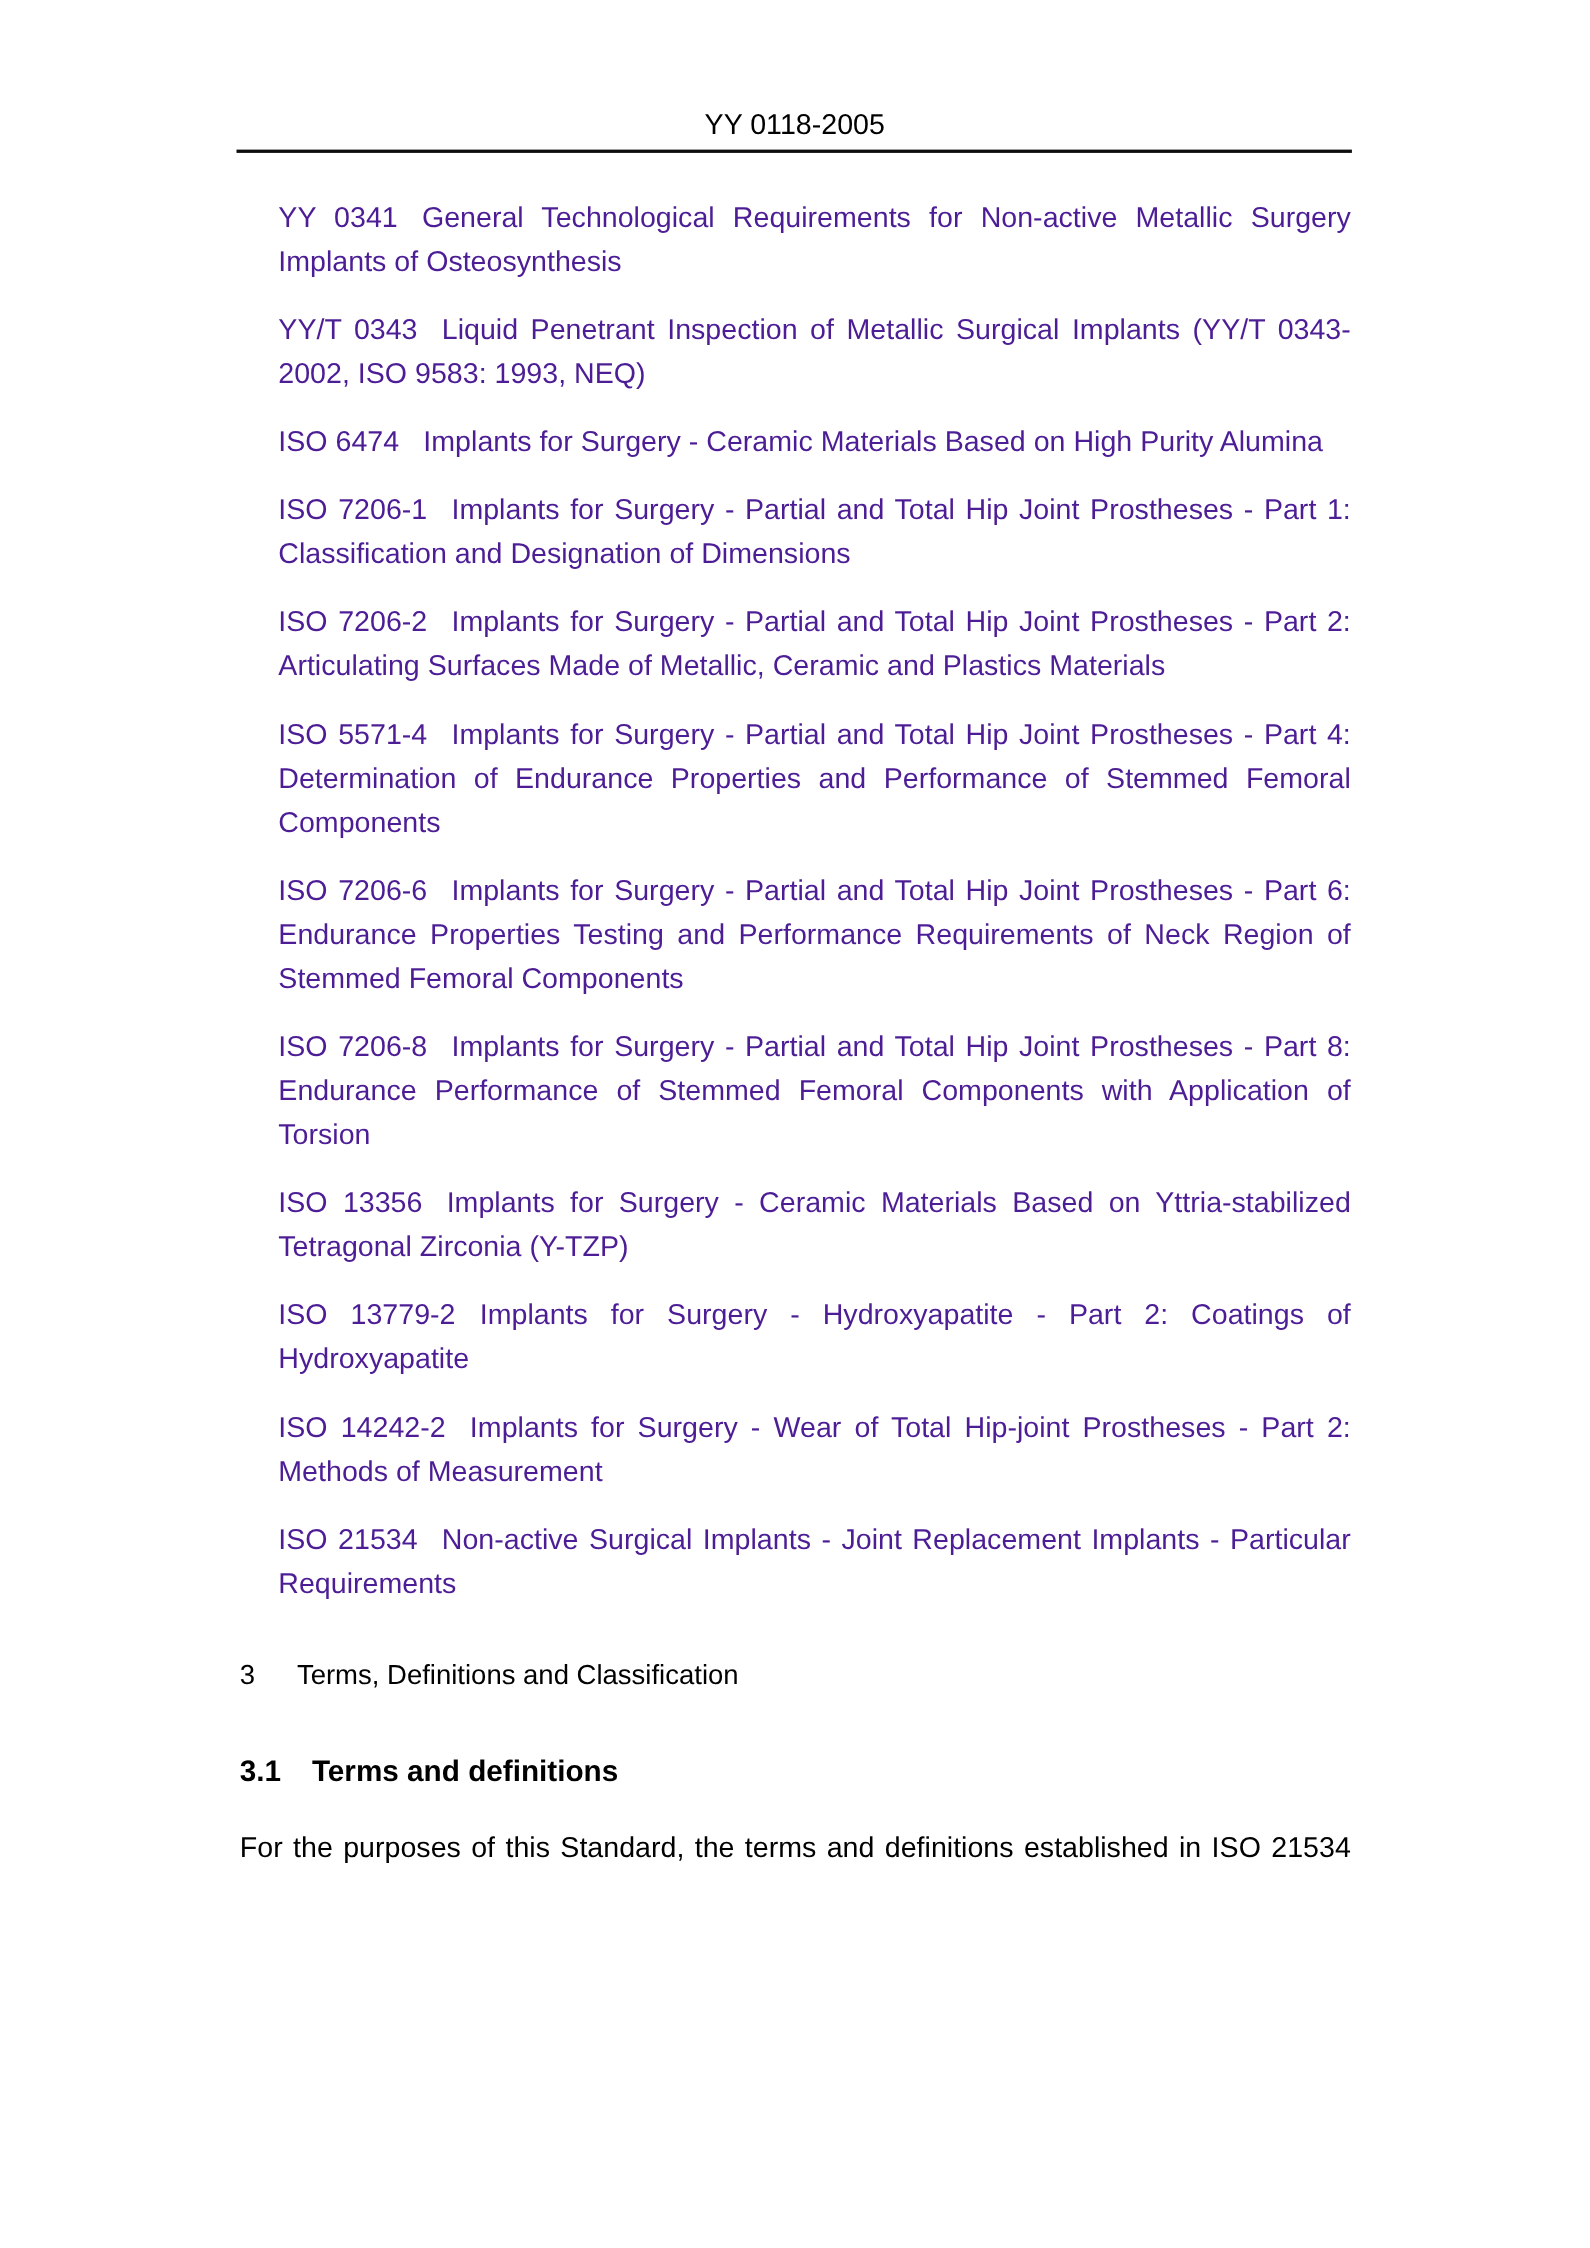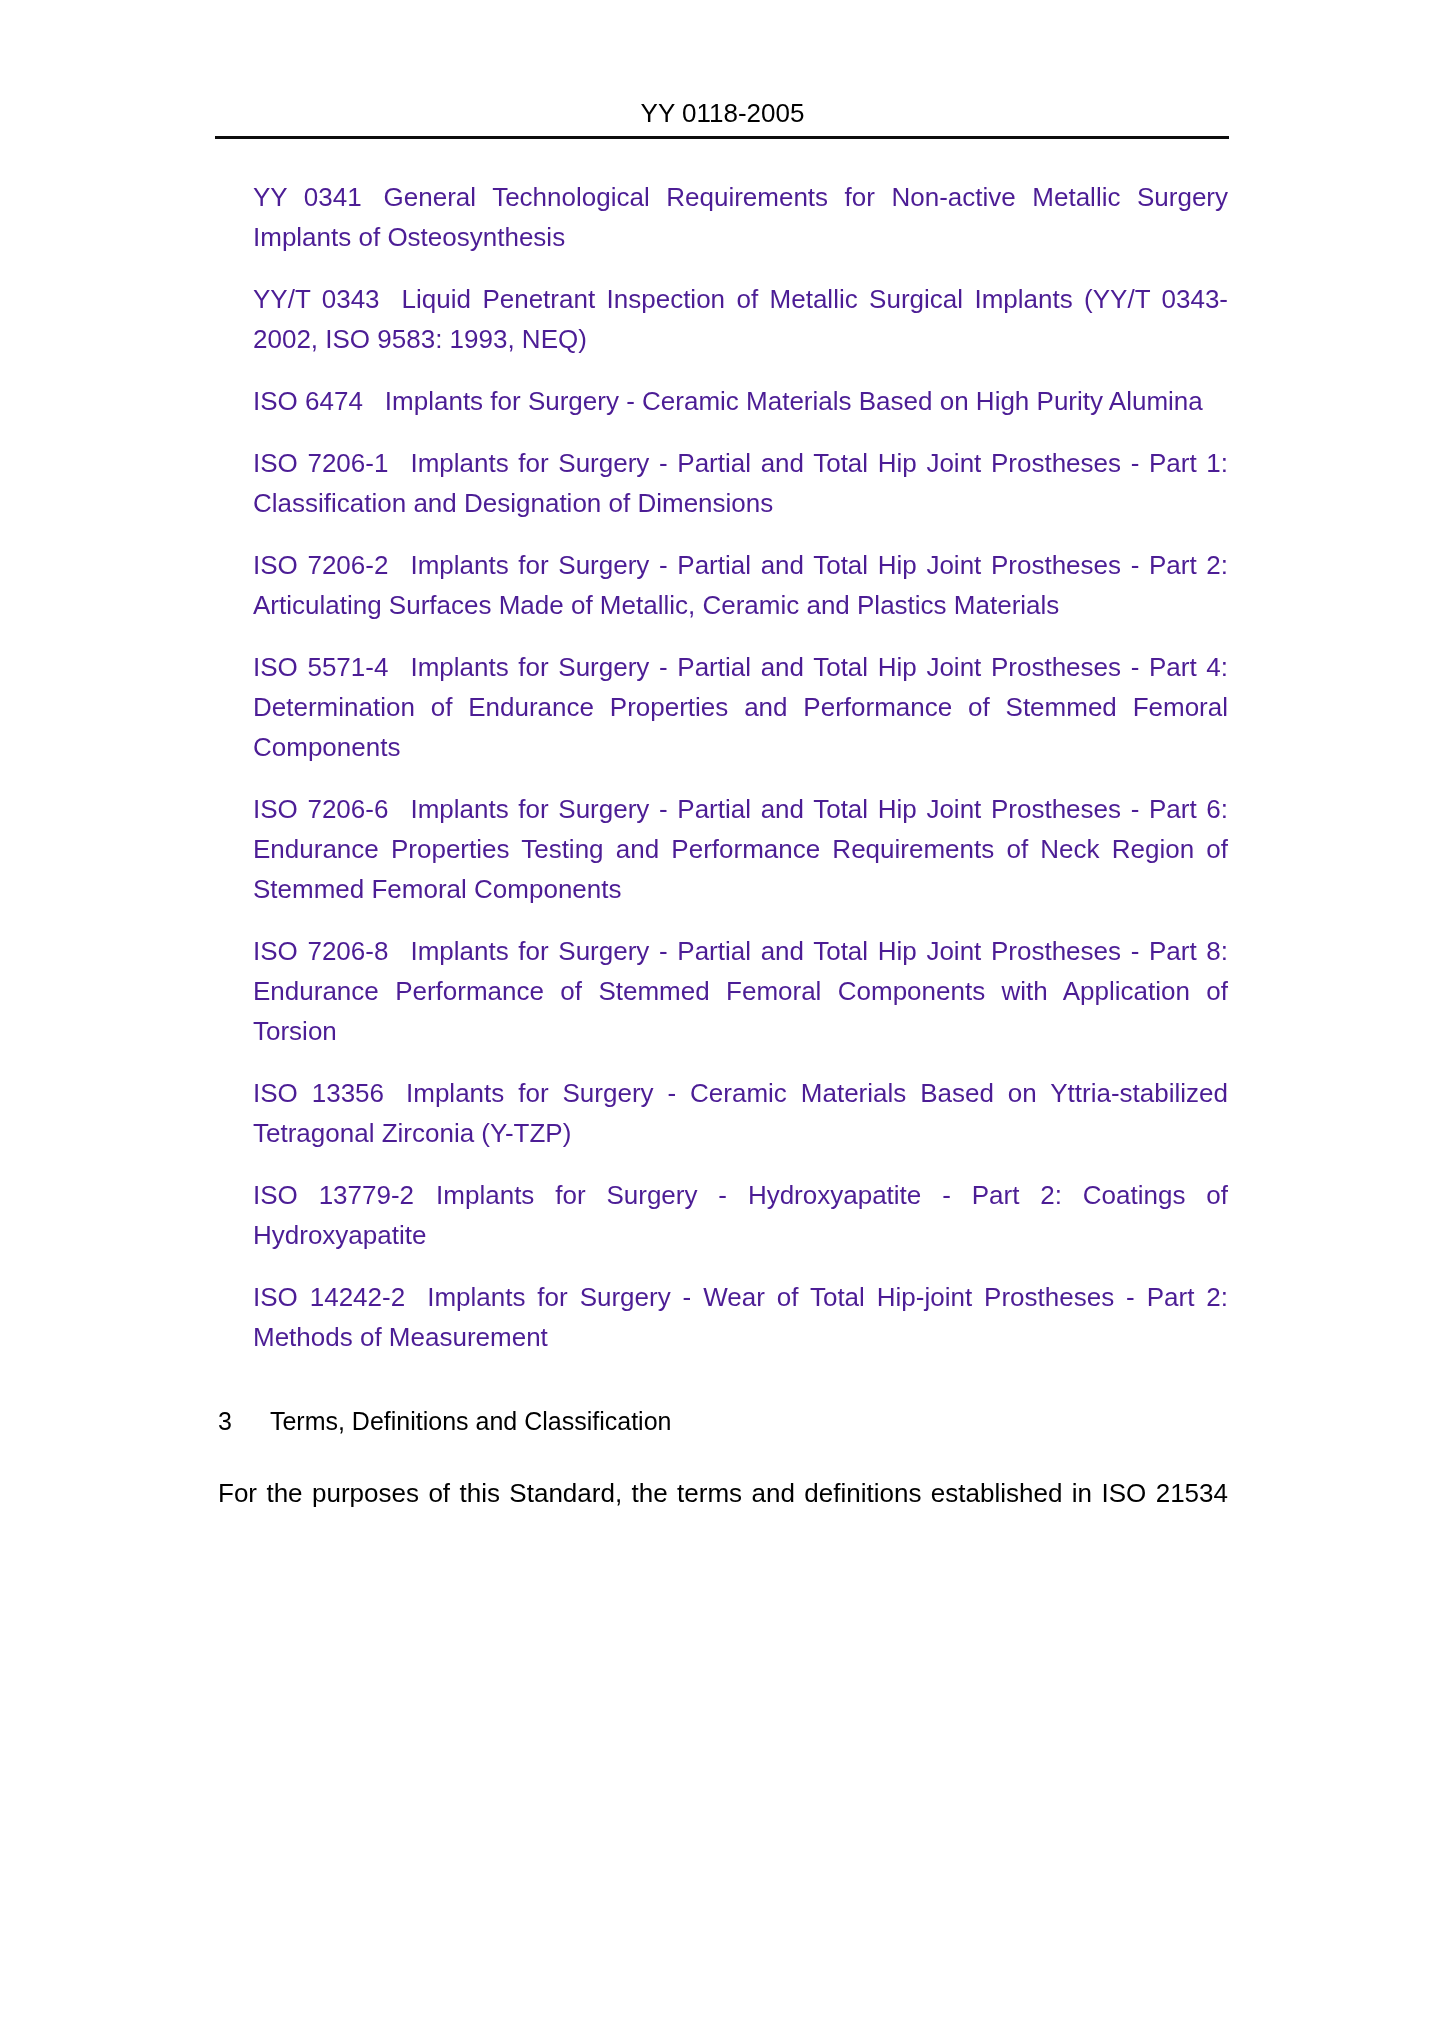--- a/index.html
+++ b/index.html
@@ -127,26 +127,30 @@
 
     <p><span class="ref-code">ISO 7206-8</span><span class="ref-title">Implants for Surgery - Partial and Total Hip Joint Prostheses - Part 8: Endurance Performance of Stemmed Femoral Components with Application of Torsion</span></p>
 
     <p><span class="ref-code">ISO 13356</span><span class="ref-title">Implants for Surgery - Ceramic Materials Based on Yttria-stabilized Tetragonal Zirconia (Y-TZP)</span></p>
 
     <p><span class="ref-code">ISO 13779-2</span><span class="ref-title">Implants for Surgery - Hydroxyapatite - Part 2: Coatings of Hydroxyapatite</span></p>
 
 
     <p><span class="ref-code">ISO 14242-2</span><span class="ref-title">Implants for Surgery - Wear of Total Hip-joint Prostheses - Part 2: Methods of Measurement</span></p>
 
+    <p><span class="ref-code">ISO 21534</span><span class="ref-title">Non-active Surgical Implants - Joint Replacement Implants - Particular Requirements</span></p>
   </div>
 
   <div class="section-heading">
     <span class="sec-num">3</span><span>Terms, Definitions and Classification</span>
   </div>
 
+  <div class="subsection-heading">
+    <span class="sec-num">3.1</span><span>Terms and definitions</span>
+  </div>
 
   <p class="body-paragraph">For the purposes of this Standard, the terms and definitions established in ISO 21534</p>
 
   <div class="footer-rule"></div>
 
   <div class="footer-row">
     <a class="footer-link">www.ChineseStandard.net</a>
     <div class="footer-page"><span>Page</span>&nbsp;<span class="pg-bold">5</span>&nbsp;<span>of</span>&nbsp;<span class="pg-bold">27</span></div>
   </div>
 

